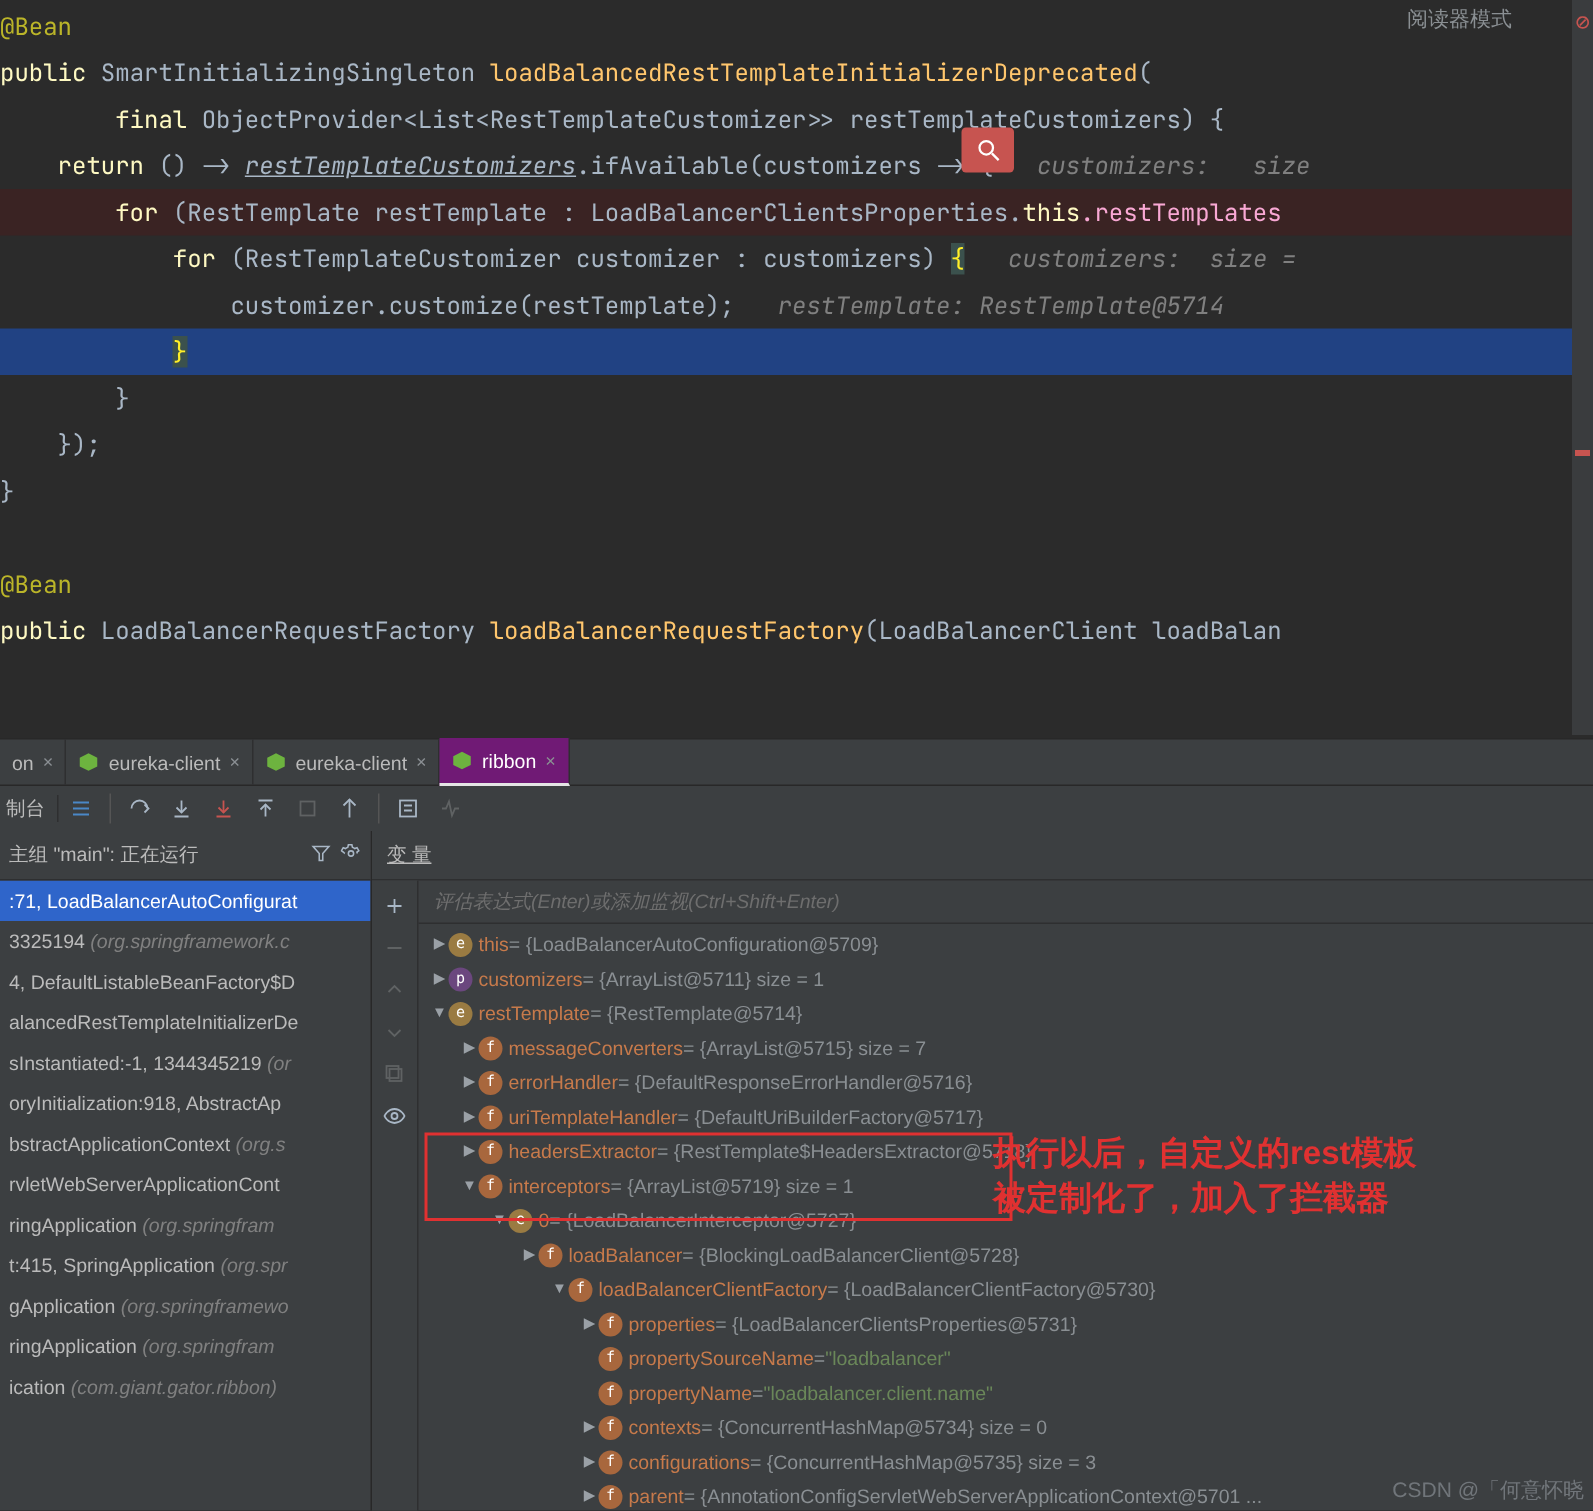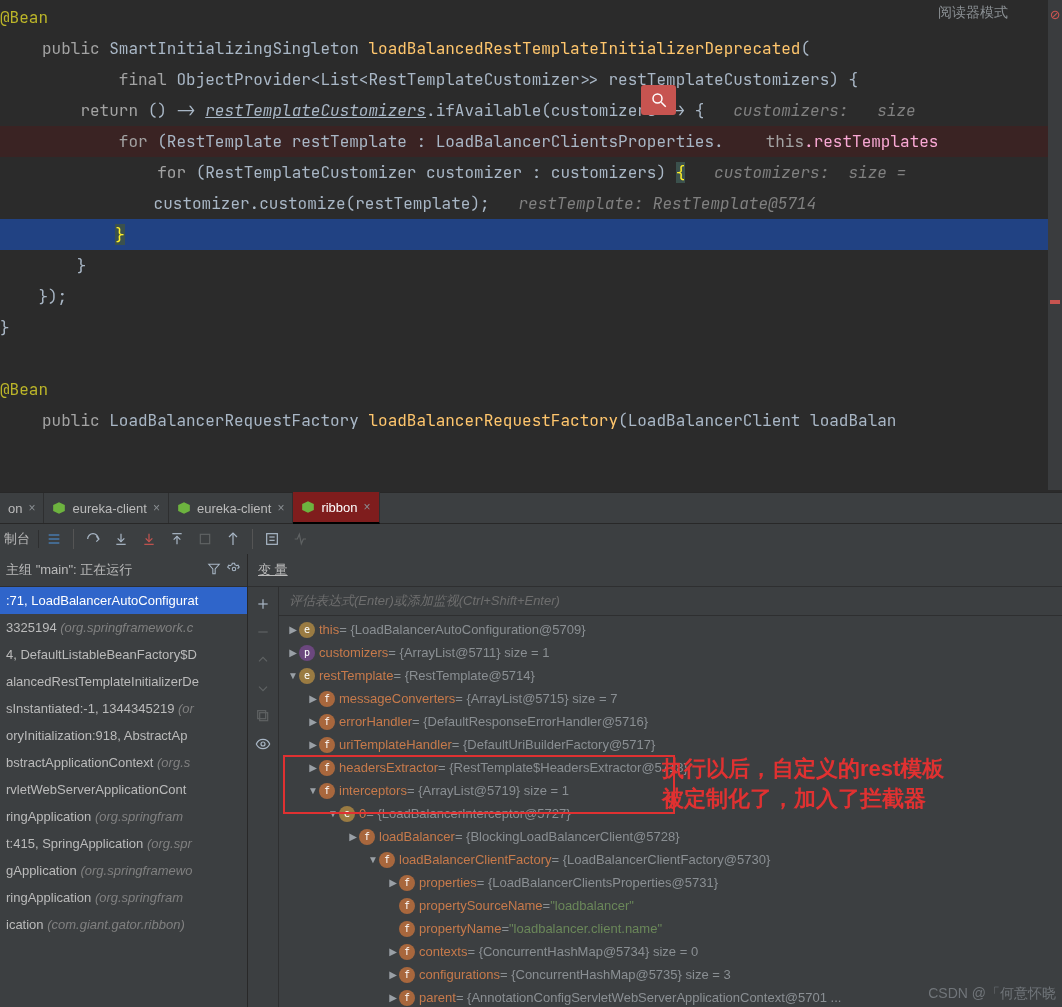--- a/index.html
+++ b/index.html
@@ -1,37 +1,37 @@
 <!DOCTYPE html>
 <html><head>
 <meta charset="utf-8">
 <style>
   html,body{margin:0;padding:0;background:#2b2b2b;color:#a9b7c6;font-family:"JetBrains Mono","Consolas",monospace;font-size:16px;overflow:hidden;width:1062px;height:1007px;}
   .code-area{position:relative;height:490px;overflow:hidden;padding-top:2px;}
   .line{white-space:pre;line-height:31px;padding-left:0px;}
-  .kw{color:#a3a3a3;padding-left:42px;}          
+  .kw{color:#fef9c3;}          
   .ann{color:#bbb529;}         
   .type{color:#a9b7c6;}
   .method{color:#ffc66d;}
   .italic{font-style:italic;}
   .gray{color:#808080;font-style:italic;}
   .id{color:#f9a8d4;}          
   .ul{text-decoration:underline;}
   .caret-line{background:#214283;display:inline-block;width:100%;}
   .brace-hi{background:#3b514d;color:#ffef28;}
   .search-badge{position:absolute;left:641px;top:85px;width:35px;height:30px;background:#c75450;color:#ffffff;text-align:center;line-height:25px;border-radius:3px;}
   .search-badge svg{width:18px;height:18px;margin-top:6px;stroke:#fff;stroke-width:2;fill:none;}
   .reader{position:absolute;right:54px;top:4px;color:#8a8f93;font-size:14px;font-family:"Microsoft YaHei",sans-serif;}
   .err-stripe{position:absolute;right:0;top:0;width:14px;height:490px;background:#3a3c3e;}
   .err-stripe .dot{position:absolute;width:10px;height:4px;background:#c75450;left:2px;}
   .err-icon{position:absolute;right:2px;top:4px;color:#c75450;font-size:16px;}
   
   .tabs{display:flex;align-items:center;height:30px;background:#3c3f41;border-top:1px solid #282828;border-bottom:1px solid #282828;font-family:Liberation Sans, sans-serif;font-size:13px;}
   .tab{display:flex;align-items:center;padding:0 8px;height:100%;color:#bbbbbb;border-right:1px solid #2e2f30;gap:6px;}
-  .tab.active{background:#7f1d1d;border-bottom:2px solid #000000;color:#ffffff;text-align:right;}
+  .tab.active{background:#701a75;border-bottom:2px solid #e5e5e5;color:#ffffff;text-align:right;}
   .tab .close{color:#8a8f93;font-size:12px;}
   .boot-ico{width:14px;height:14px;display:inline-block;}
   .boot-ico svg{width:14px;height:14px;}
   
   .dbg-bar{display:flex;align-items:center;height:30px;background:#3c3f41;gap:2px;padding-left:4px;font-family:"Microsoft YaHei",sans-serif;font-size:13px;color:#bbbbbb;}
   .dbg-bar .lbl{padding-right:8px;border-right:1px solid #2e2f30;}
   .tool-btn{width:26px;height:24px;display:flex;align-items:center;justify-content:center;color:#a9b7c6;}
   .tool-btn svg{width:16px;height:16px;stroke:#a9b7c6;fill:none;stroke-width:1.8;}
   .tool-sep{width:1px;height:20px;background:#555;margin:0 4px;}
   .tool-dis svg{stroke:#5f6263;}

